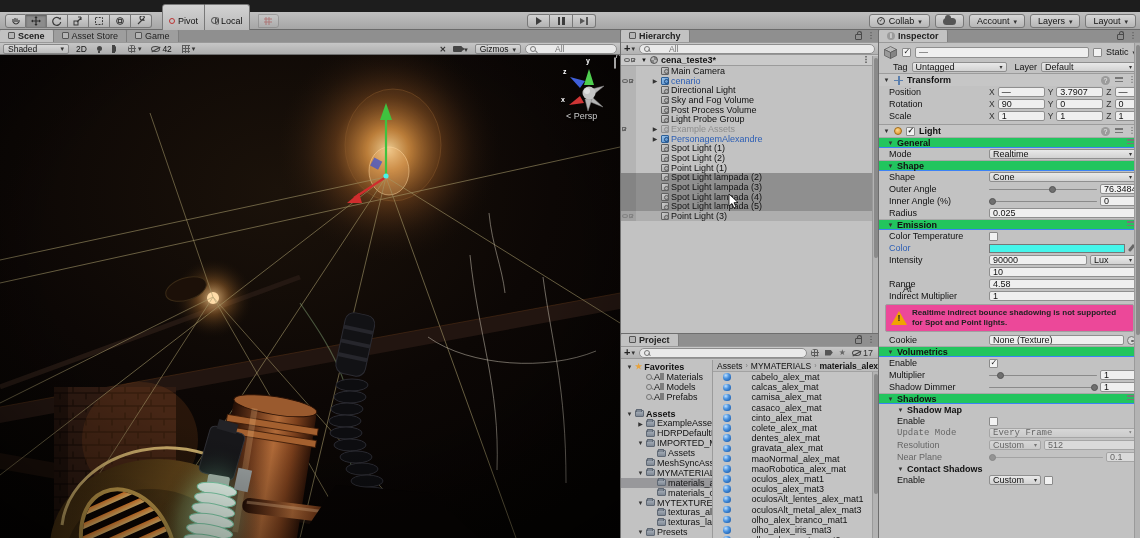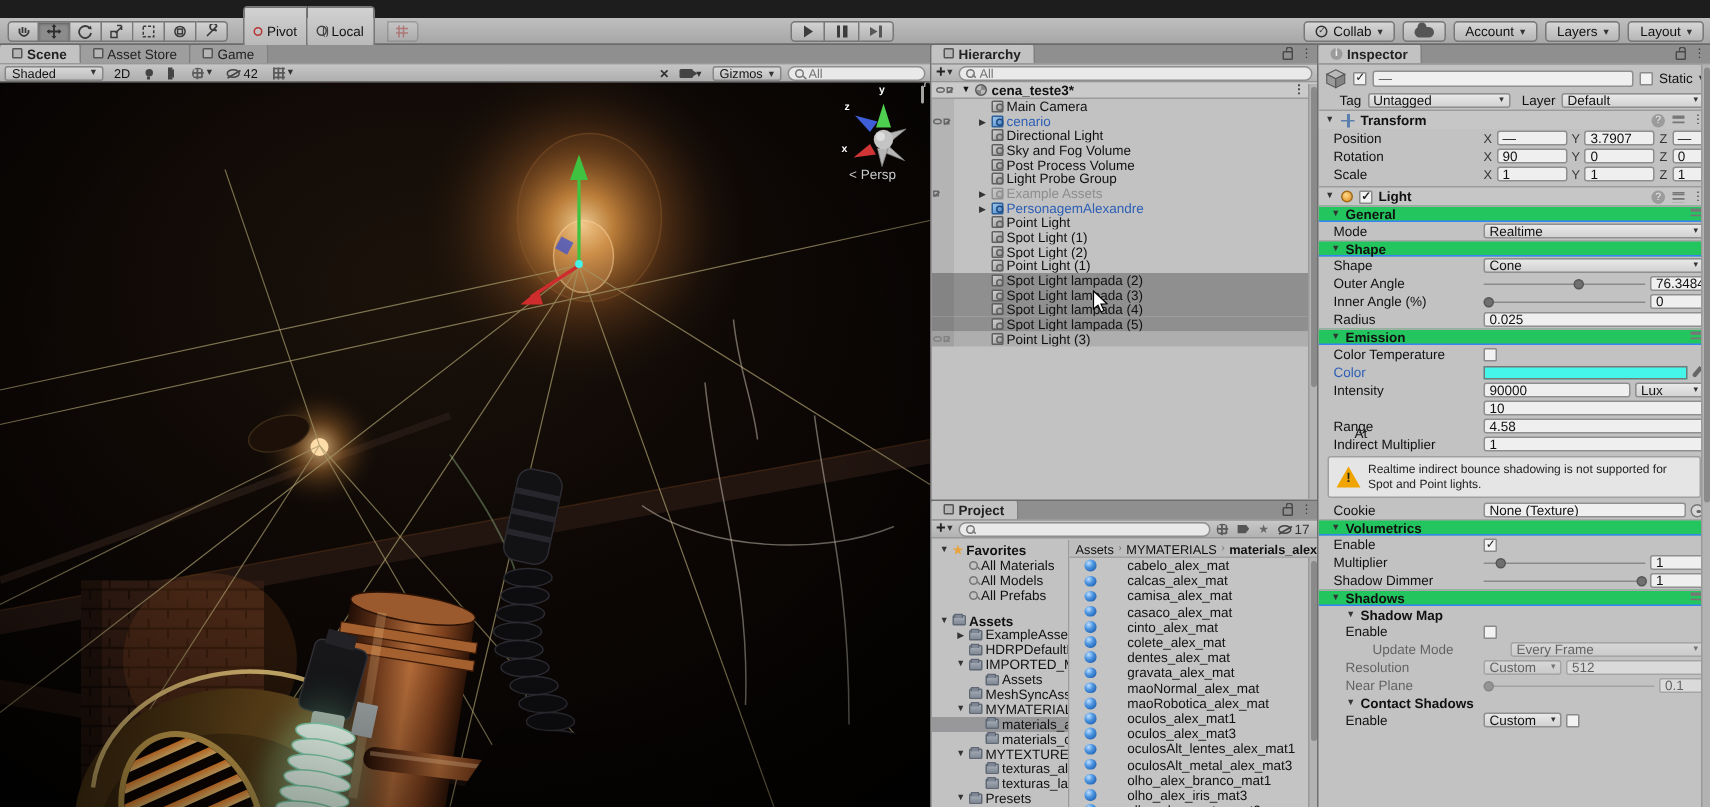--- a/index.html
+++ b/index.html
@@ -45,21 +45,21 @@
   
   .panel{position:absolute;background:#c2c2c2;overflow:hidden;}
   .tabbar{height:13px;background:#8f8f8f;display:flex;align-items:flex-end;position:relative;border-bottom:1px solid #999;}
   .tab{height:13px;display:flex;align-items:center;gap:3px;padding:0 8px;font-size:9px;color:#222;background:#9e9e9e;border-right:1px solid #7f7f7f;border-radius:3px 3px 0 0;}
   .tab.active{background:#c2c2c2;font-weight:bold;}
   .tab .ticon{width:7px;height:7px;border:1px solid #555;background:#b5b5b5;border-radius:1px;}
   .tab-tools{position:absolute;right:3px;top:1px;display:flex;gap:5px;align-items:center;color:#3c3c3c;}
   .lock-ic{width:7px;height:6px;border:1px solid #4a4a4a;border-radius:1px;position:relative;margin-top:3px;}
   .lock-ic::before{content:"";position:absolute;left:1px;top:-4px;width:3px;height:3px;border:1px solid #4a4a4a;border-bottom:none;border-radius:3px 3px 0 0;}
   .kebab{font-size:8px;line-height:1;color:#3a3a3a;letter-spacing:0;}
-  .searchbox{flex:1;height:10px;background:#e9e9e9;border:1px solid #8e8e8e;border-radius:6px;display:flex;align-items:center;padding:0 4px;gap:3px;overflow:hidden;}
+  .searchbox{flex:1;height:10px;background:#e9e9e9;border:1px solid #8e8e8e;border-radius:6px;display:flex;align-items:center;padding:0 4px;gap:19px;overflow:hidden;}
   .searchbox input{border:none;background:transparent;outline:none;font-size:8.5px;width:100%;padding:0;color:#333;font-family:"Liberation Sans",sans-serif;}
   .mag{width:6px;height:6px;position:relative;flex:none;}
   .mag::before{content:"";position:absolute;left:0;top:0;width:4px;height:4px;border:1px solid #777;border-radius:50%;}
   .mag::after{content:"";position:absolute;left:4.5px;top:4.5px;width:2.5px;height:1px;background:#777;transform:rotate(45deg);}
   .scrolltrack{position:absolute;right:0;width:6px;background:#b3b3b3;border-left:1px solid #9a9a9a;}
   .scrollthumb{position:absolute;left:1px;width:4px;background:#8a8a8a;border-radius:2px;}
 
   
   #scene-panel{left:0;top:30px;width:620px;height:508px;}
   .scene-toolbar{height:12px;background:linear-gradient(#c6c6c6,#aeaeae);border-bottom:1px solid #6e6e6e;display:flex;align-items:center;padding:0 3px;gap:4px;font-size:8.5px;position:relative;}
@@ -161,21 +161,21 @@
   .helpq{width:9px;height:9px;border-radius:50%;background:#9b9b9b;color:#eee;font-size:7px;text-align:center;line-height:9px;}
   .presetic{width:8px;height:7px;background:linear-gradient(#777 1px,transparent 1px);background-size:8px 3px;border-top:1px solid #777;}
   .subheader{height:11px;display:flex;align-items:center;gap:3px;padding:0 4px 0 8px;background:#22c55e;border-top:1px solid #a8a8a8;border-bottom:1px solid #3b82f6;font-weight:bold;position:relative;}
   .subheader .hdr-right{position:absolute;right:5px;}
   .subheader.lvl2{padding-left:18px;background:transparent;border:none;}
   .ax{font-size:8.5px;color:#333;flex:none;}
   .xyzfld{width:47px;flex:none;}
   .colorswatch{flex:1;height:9px;border:1px solid #777;background:var(--accent-cyan,#45f5ea);}
   .dropper{width:8px;height:8px;flex:none;position:relative;}
   .dropper::after{content:"";position:absolute;left:2px;top:0;width:3px;height:8px;background:#666;transform:rotate(40deg);border-radius:0 0 2px 2px;}
-  .warnbox{margin:2px 6px;background:#e5e5e5;border:1px solid #a0a0a0;border-radius:2px;display:flex;gap:5px;padding:3px 5px;align-items:center;}
+  .warnbox{margin:2px 6px;background:#ec4899;border:1px solid #a0a0a0;border-radius:2px;display:flex;gap:5px;padding:3px 5px;align-items:center;font-weight:bold;}
   .warntri{flex:none;width:0;height:0;border-left:8px solid transparent;border-right:8px solid transparent;border-bottom:14px solid var(--warning-yellow,#f0a400);position:relative;}
   .warntri::after{content:"!";position:absolute;left:-1.5px;top:2px;font-size:9px;font-weight:bold;color:#222;}
   .warntext{font-size:8px;line-height:1.25;color:#222;}
   .objpick{width:9px;height:9px;border-radius:50%;border:1px solid #777;flex:none;position:relative;background:#d8d8d8;}
   .objpick::after{content:"";position:absolute;left:3px;top:3px;width:2.5px;height:2.5px;border-radius:50%;background:#666;}
   .lightic{width:8px;height:8px;border-radius:50%;background:radial-gradient(circle at 40% 35%,#ffd88a,#e8a33d 70%);border:1px solid #a06a18;flex:none;}
   .transic{flex:none;width:9px;height:9px;position:relative;}
   .transic::before{content:"";position:absolute;left:4px;top:0;width:1.5px;height:9px;background:#5a7fae;}
   .transic::after{content:"";position:absolute;left:0;top:4px;width:9px;height:1.5px;background:#5a7fae;}
   .gap2{height:2px;}
@@ -667,27 +667,20 @@
           <span class="ind"></span>
           <span class="arrow">▶</span>
           <span class="goic"></span>
           <span class="hlabel">PersonagemAlexandre</span>
         </div>
         <div class="hrow ic-gameobject" style="--ind: 11px;">
           <span class="gut"></span>
           <span class="ind"></span>
           <span class="arrow"></span>
           <span class="goic"></span>
-          <span class="hlabel">Point Light</span>
-        </div>
-        <div class="hrow ic-gameobject" style="--ind: 11px;">
-          <span class="gut"></span>
-          <span class="ind"></span>
-          <span class="arrow"></span>
-          <span class="goic"></span>
           <span class="hlabel">Spot Light (1)</span>
         </div>
         <div class="hrow ic-gameobject" style="--ind: 11px;">
           <span class="gut"></span>
           <span class="ind"></span>
           <span class="arrow"></span>
           <span class="goic"></span>
           <span class="hlabel">Spot Light (2)</span>
         </div>
         <div class="hrow ic-gameobject" style="--ind: 11px;">
@@ -1225,21 +1218,21 @@
       <div class="subheader lvl2">
           <span class="fold">▼</span>
           <span>Shadow Map</span>
         </div>
       <div class="irow" style="padding-left:18px;">
         <span class="ilabel" style="width:88px;">Enable</span>
         <span class="ifields">
             <span class="cb"></span>
           </span>
       </div>
-      <div class="irow dis" style="padding-left:36px;">
+      <div class="irow dis" style="padding-left:18px;font-family:Liberation Mono, monospace;">
         <span class="ilabel" style="width:88px;">Update Mode</span>
         <span class="ifields">
             <span class="dd">
               <span>Every Frame</span>
               <span class="caret">▾</span>
             </span>
           </span>
       </div>
       <div class="irow dis" style="padding-left:18px;">
         <span class="ilabel" style="width:88px;">Resolution</span>

